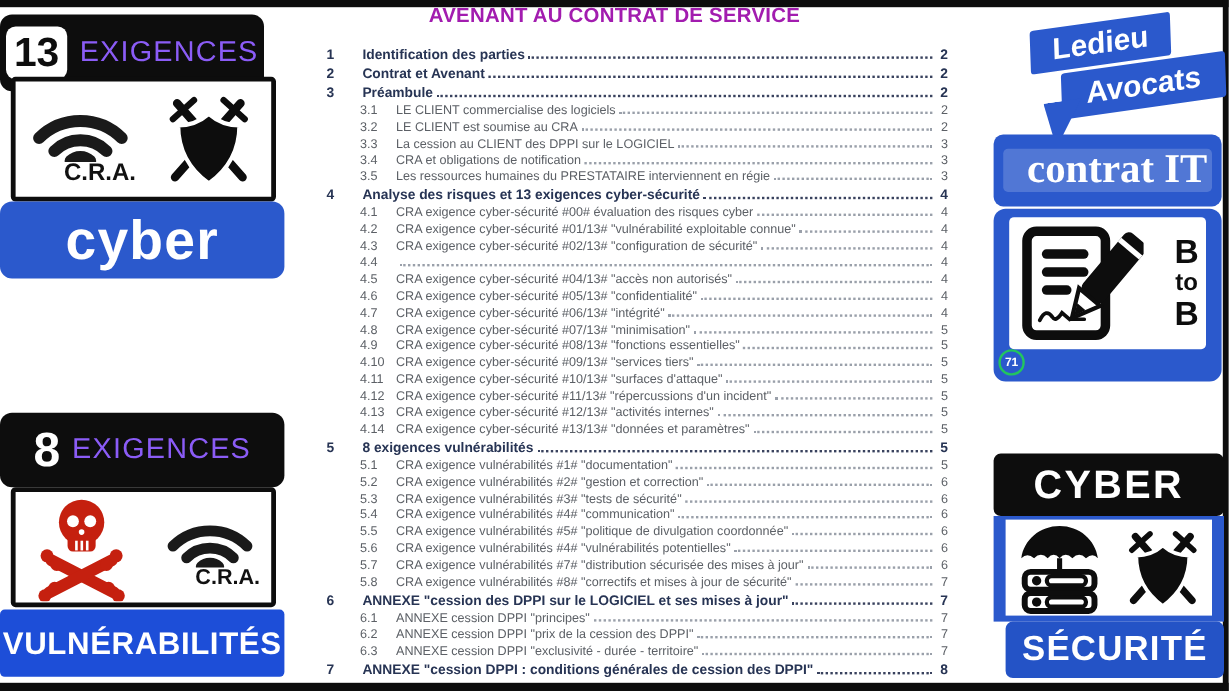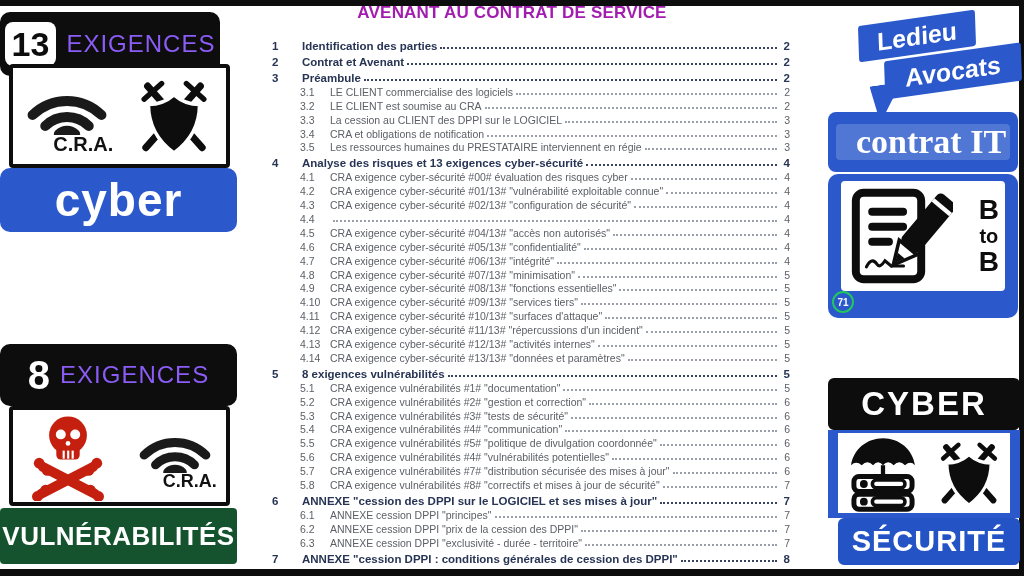--- a/index.html
+++ b/index.html
@@ -39,21 +39,21 @@
   .exig { color:#8b5cf6; font-size:24px; letter-spacing:1px; }
   .panel { background:#ffffff; border:4px solid #0d0d0d; border-radius:4px;
            display:flex; align-items:center; justify-content:space-around; }
   .panel1 { left:9px;  top:64px;  width:221px; height:104px; }
   .panel2 { left:9px;  top:406px; width:221px; height:100px; }
   .cyber-badge { left:0; top:168px; width:237px; height:64px; background:#2b59cc;
                  border-radius:10px; display:flex; align-items:center; justify-content:center; }
   .cyber-badge span { color:#fff; font-weight:bold; font-size:46px; letter-spacing:1px; }
   .badge8 { left:0; top:344px; width:237px; height:62px; gap:10px; }
   .num8 { color:#fff; font-weight:bold; font-size:40px; }
-  .vuln-badge { left:0; top:508px; width:237px; height:56px; background:#14532d;
+  .vuln-badge { left:0; top:508px; width:237px; height:56px; background:#1d4ed8;
                 border-radius:4px; display:flex; align-items:center; justify-content:center; }
   .vuln-badge span { color:#fff; font-weight:bold; font-size:26px; letter-spacing:.5px; }
   .cra-group { display:flex; flex-direction:column; align-items:flex-end; }
   .cra-label { font-weight:bold; font-size:20px; color:#111; margin-top:-2px; }
   .panel2 .cra-label { font-size:18px; }
 
   
   .logo-wrap { left:846px; top:4px; width:178px; height:110px; }
   .ribbon { position:absolute; background:#2b59cc; border-radius:3px;
             display:flex; align-items:center; justify-content:center;

